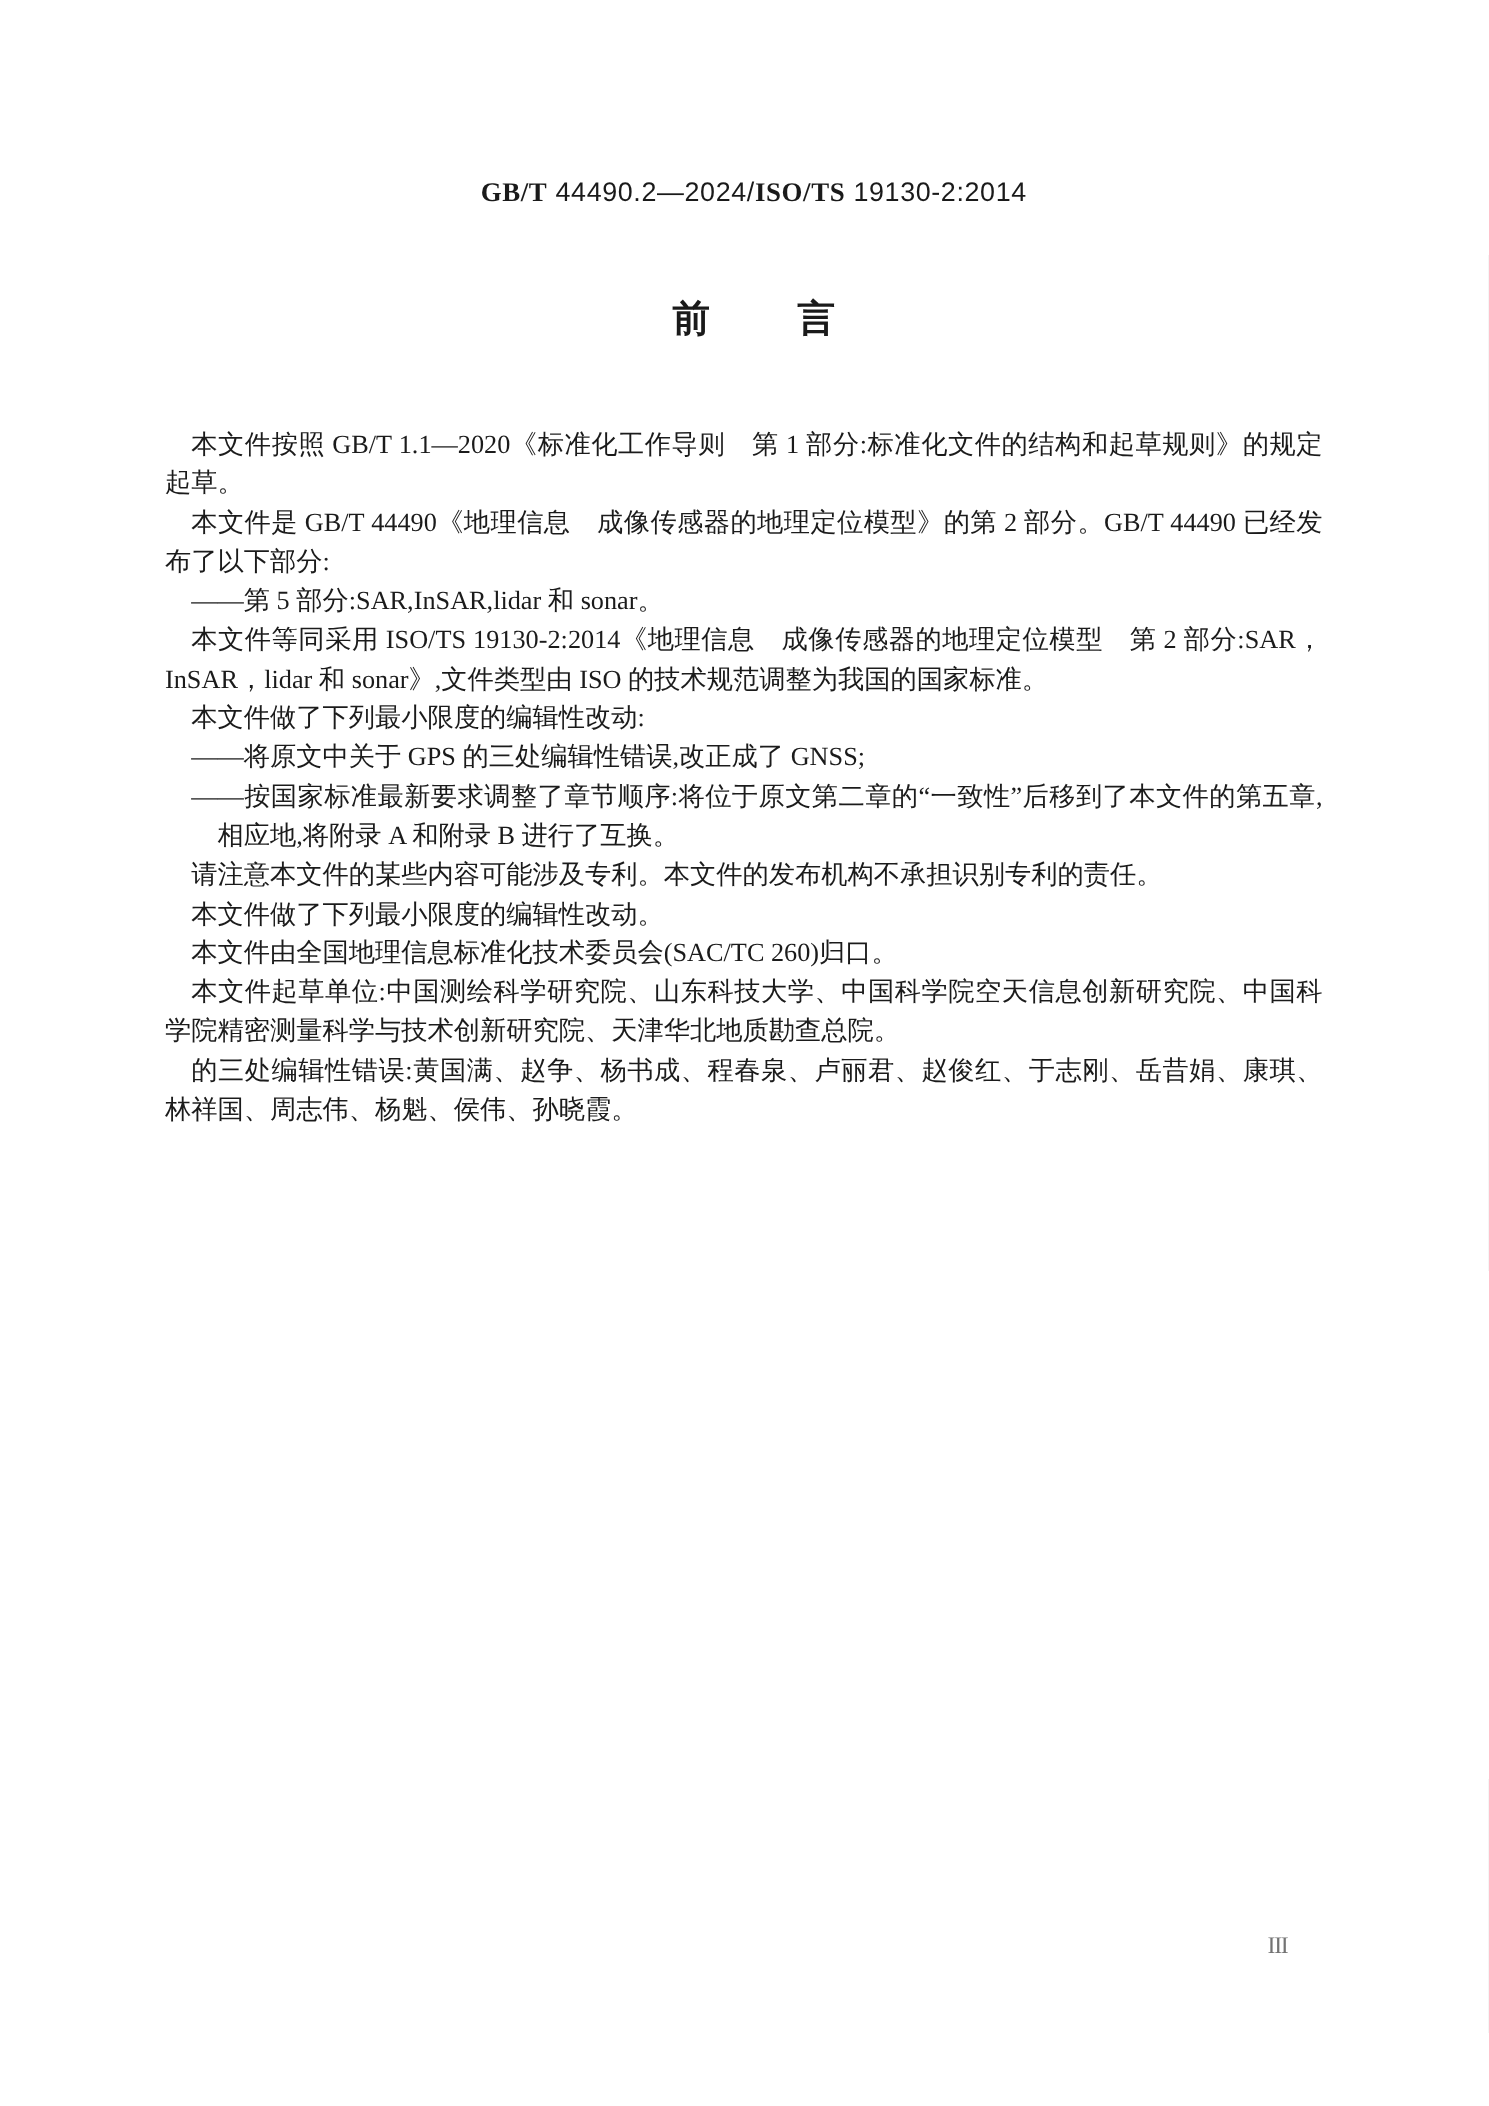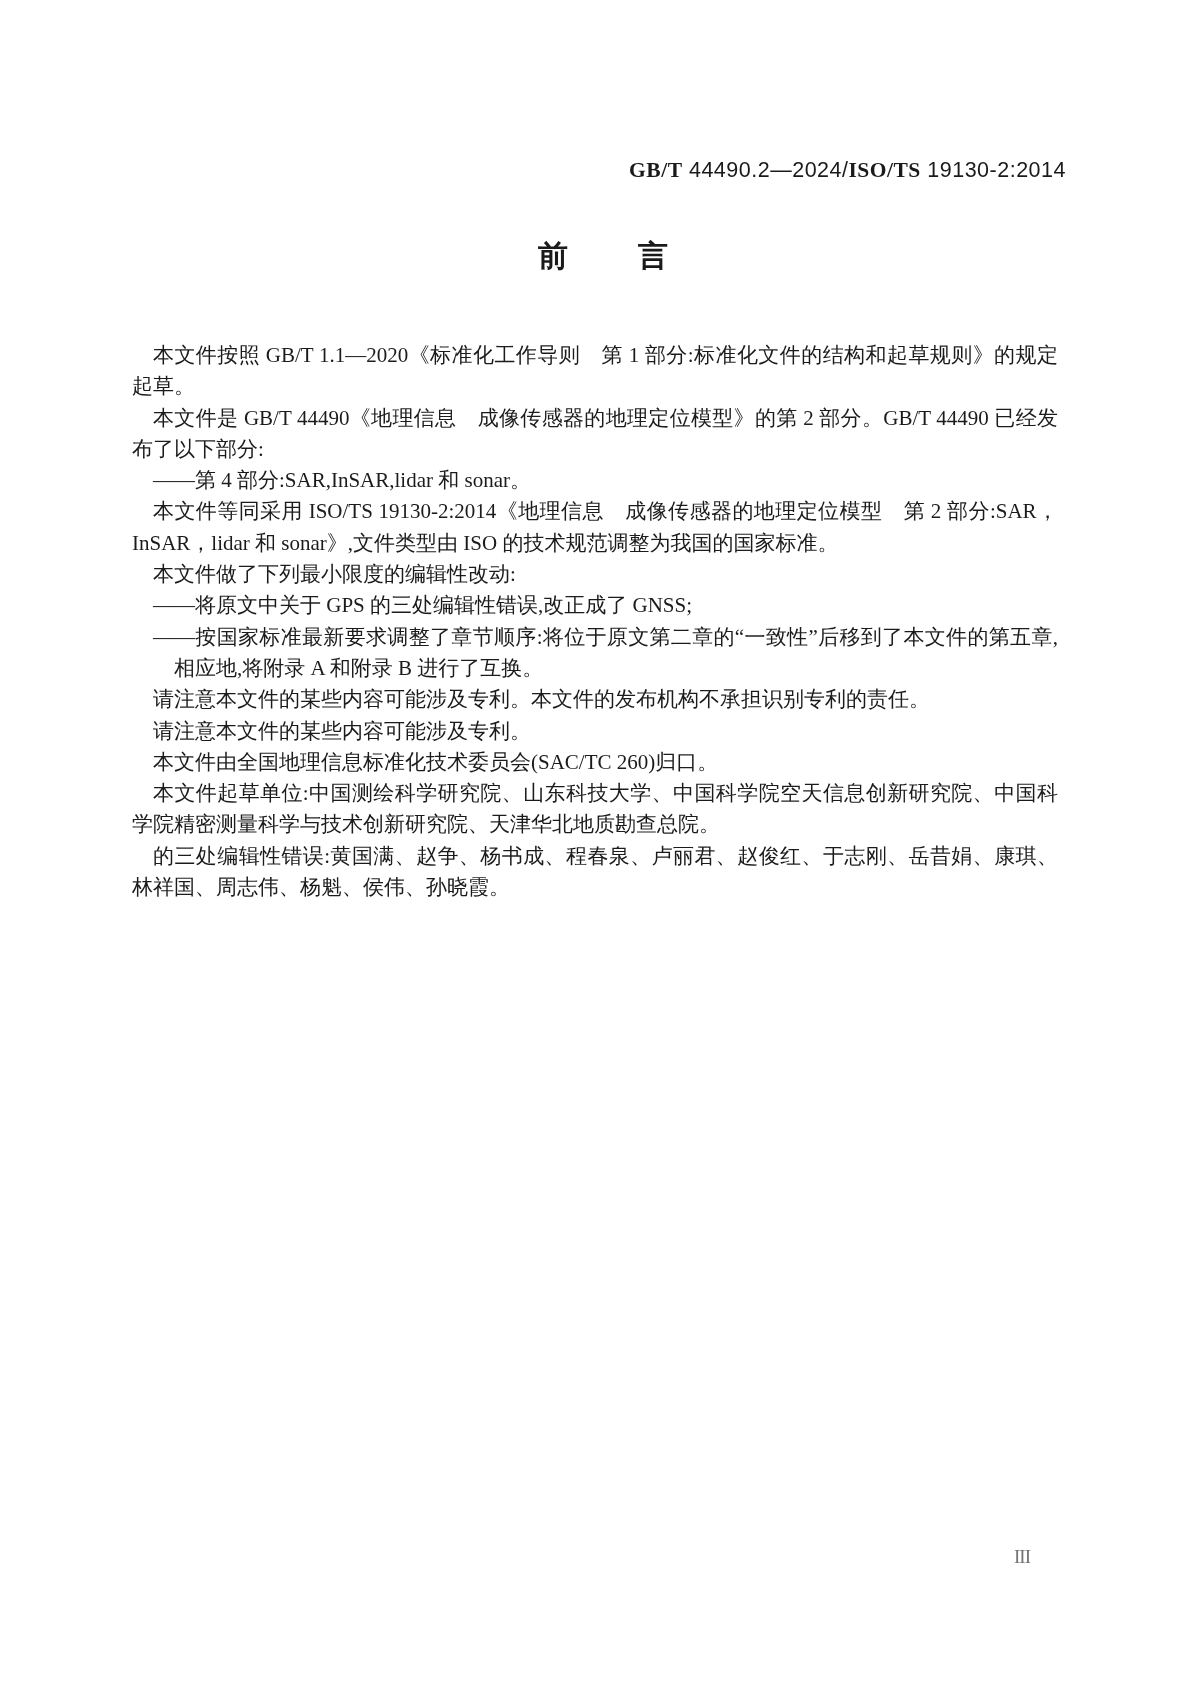--- a/index.html
+++ b/index.html
@@ -11,24 +11,24 @@
     position: relative;
     width: 1191px;
     height: 1685px;
     margin: 0 auto;
     background: #ffffff;
     overflow: hidden;
     color: #1a1a1a;
   }
   .std-header {
     position: absolute;
-    top: 158px;
+    top: 142px;
     left: 140px;
     width: 926px;
-    text-align: right;
+    text-align: center;
     font-size: 21.5px;
     letter-spacing: 0.5px;
     white-space: nowrap;
   }
   .std-header .hdr-b {
     font-family: "Liberation Serif", "DejaVu Serif", serif;
     font-weight: 700;
   }
   .std-header .hdr-r {
     font-family: "Liberation Sans", "DejaVu Sans", sans-serif;
@@ -87,27 +87,27 @@
   <div class="std-header"><span class="hdr-b">GB/T</span><span class="hdr-r"> 44490.2—2024/</span><span class="hdr-b">ISO/TS</span><span class="hdr-r"> 19130-2:2014</span></div>
 
   <h1 class="fw-title" style="margin:0;">
     <span>前</span>
     <span>言</span>
   </h1>
 
   <div class="fw-body">
       <p class="para">本文件按照 GB/T 1.1—2020《标准化工作导则　第 1 部分:标准化文件的结构和起草规则》的规定起草。</p>
       <p class="para">本文件是 GB/T 44490《地理信息　成像传感器的地理定位模型》的第 2 部分。GB/T 44490 已经发布了以下部分:</p>
-      <p class="dash">——第 4 部分:SAR,InSAR,lidar 和 sonar。</p>
+      <p class="dash">——第 5 部分:SAR,InSAR,lidar 和 sonar。</p>
       <p class="para">本文件等同采用 ISO/TS 19130-2:2014《地理信息　成像传感器的地理定位模型　第 2 部分:SAR，InSAR，lidar 和 sonar》,文件类型由 ISO 的技术规范调整为我国的国家标准。</p>
       <p class="para">本文件做了下列最小限度的编辑性改动:</p>
       <p class="dash">——将原文中关于 GPS 的三处编辑性错误,改正成了 GNSS;</p>
       <p class="dash">——按国家标准最新要求调整了章节顺序:将位于原文第二章的“一致性”后移到了本文件的第五章,相应地,将附录 A 和附录 B 进行了互换。</p>
       <p class="para">请注意本文件的某些内容可能涉及专利。本文件的发布机构不承担识别专利的责任。</p>
-      <p class="para">请注意本文件的某些内容可能涉及专利。</p>
+      <p class="para">本文件做了下列最小限度的编辑性改动。</p>
       <p class="para">本文件由全国地理信息标准化技术委员会(SAC/TC 260)归口。</p>
       <p class="para">本文件起草单位:中国测绘科学研究院、山东科技大学、中国科学院空天信息创新研究院、中国科学院精密测量科学与技术创新研究院、天津华北地质勘查总院。</p>
       <p class="para">的三处编辑性错误:黄国满、赵争、杨书成、程春泉、卢丽君、赵俊红、于志刚、岳昔娟、康琪、林祥国、周志伟、杨魁、侯伟、孙晓霞。</p>
     </div>
 
   <div class="page-number">III</div>
 
 </div>
 
 </body></html>

